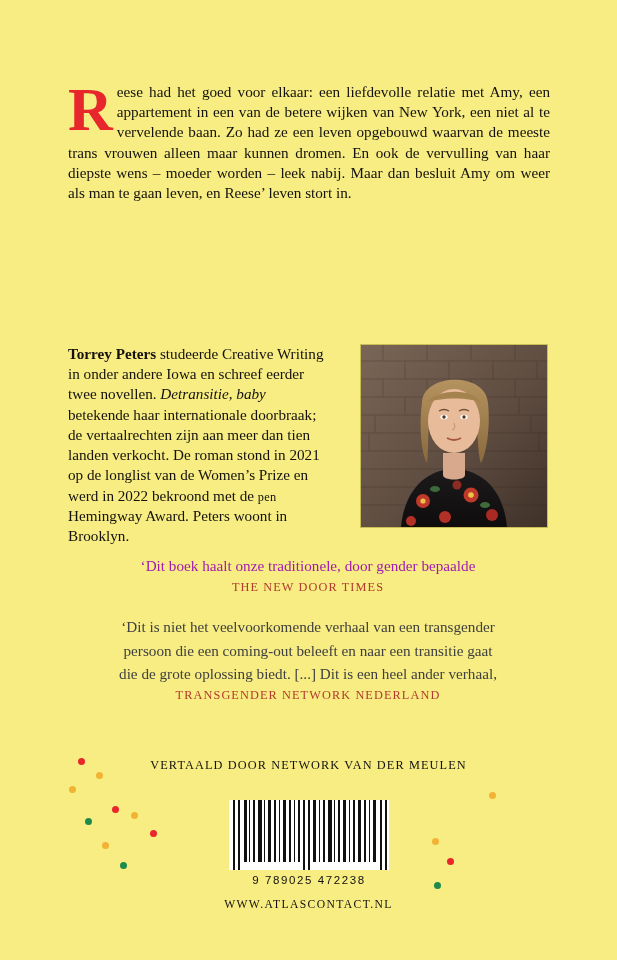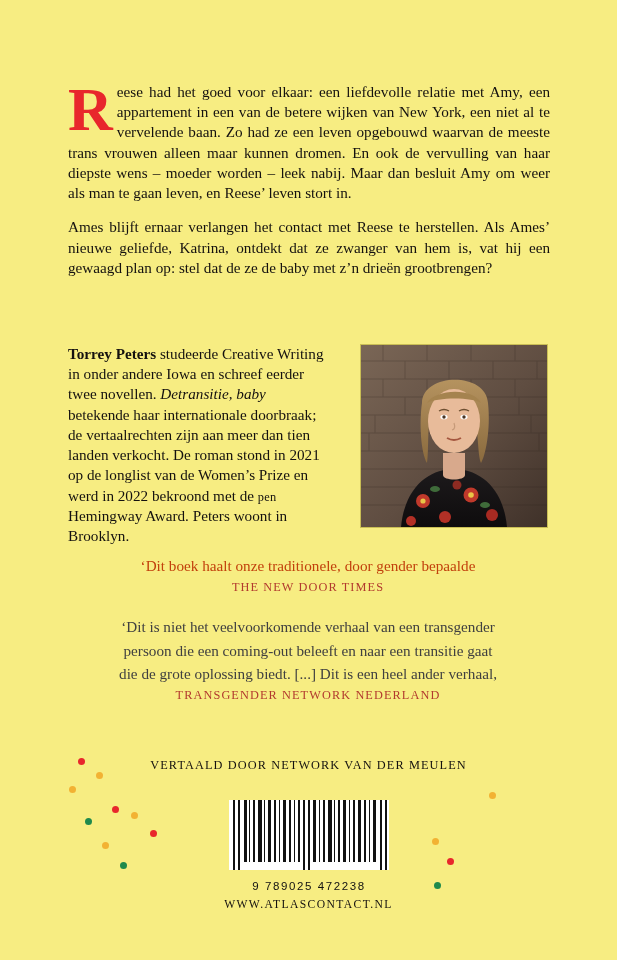--- a/index.html
+++ b/index.html
@@ -90,21 +90,21 @@
 
   
   .quotes {
     position: absolute;
     left: 58px;
     top: 556px;
     width: 500px;
     text-align: center;
   }
   .quote {
-    color: #c2410c;
+    color: #a21caf;
     font-size: 15.2px;
     line-height: 1.3;
     margin: 0 0 4px 0;
   }
   .quote-block {
     margin-bottom: 22px;
   }
   .quote-block.second .quote {
     color: #404040;
   }
@@ -147,21 +147,21 @@
     height: 62px;
   }
   .barcode-bars .bar.tall {
     height: 70px;
   }
   .barcode-number {
     text-align: center;
     font-family: "Liberation Sans", sans-serif;
     font-size: 11.5px;
     letter-spacing: 1.6px;
-    margin-top: 10px;
+    margin-top: 4px;
     color: #111;
   }
 
   
   .website {
     position: absolute;
     left: 0;
     top: 898px;
     width: 617px;
     text-align: center;
@@ -202,21 +202,20 @@
     <span class="dot" style="left:102px;top:842px;background:#f2b233;"></span>
     <span class="dot" style="left:120px;top:862px;background:#1f8a4c;"></span>
     <span class="dot" style="left:432px;top:838px;background:#f2b233;"></span>
     <span class="dot" style="left:447px;top:858px;background:#e8272c;"></span>
     <span class="dot" style="left:434px;top:882px;background:#1f8a4c;"></span>
     <span class="dot" style="left:489px;top:792px;background:#f2b233;"></span>
   </div>
 
   <div class="blurb">
     <p><span class="dropcap">R</span><span>eese had het goed voor elkaar: een liefdevolle relatie met Amy, een appartement in een van de betere wijken van New York, een niet al te vervelende baan. Zo had ze een leven opgebouwd waarvan de meeste trans vrouwen alleen maar kunnen dromen. En ook de vervulling van haar diepste wens – moeder worden – leek nabij. Maar dan besluit Amy om weer als man te gaan leven, en Reese’ leven stort in.</span></p>
-    <p>Ames blijft ernaar verlangen het contact met Reese te herstellen. Als Ames’ nieuwe geliefde, Katrina, ontdekt dat ze zwanger van hem is, vat hij een gewaagd plan op: stel dat de ze de baby met z’n drieën grootbrengen?</p>
   </div>
 
   <div class="bio-row">
     <div class="bio-text"><span class="name">Torrey Peters</span><span> studeerde Creative Writing in onder andere Iowa en schreef eerder twee novellen. </span><span class="title-italic">Detransitie, baby</span><span> betekende haar internationale doorbraak; de vertaalrechten zijn aan meer dan tien landen verkocht. De roman stond in 2021 op de longlist van de Women’s Prize en werd in 2022 bekroond met de </span><span class="smallcaps">pen</span><span> Hemingway Award. Peters woont in Brooklyn.</span></div>
 
     <div class="photo-frame">
       <svg width="186" height="182" viewBox="0 0 186 182" xmlns="http://www.w3.org/2000/svg">
         <defs>
           <linearGradient id="wall" x1="0" y1="0" x2="1" y2="1">
             <stop offset="0%" stop-color="#7a6656"></stop>

